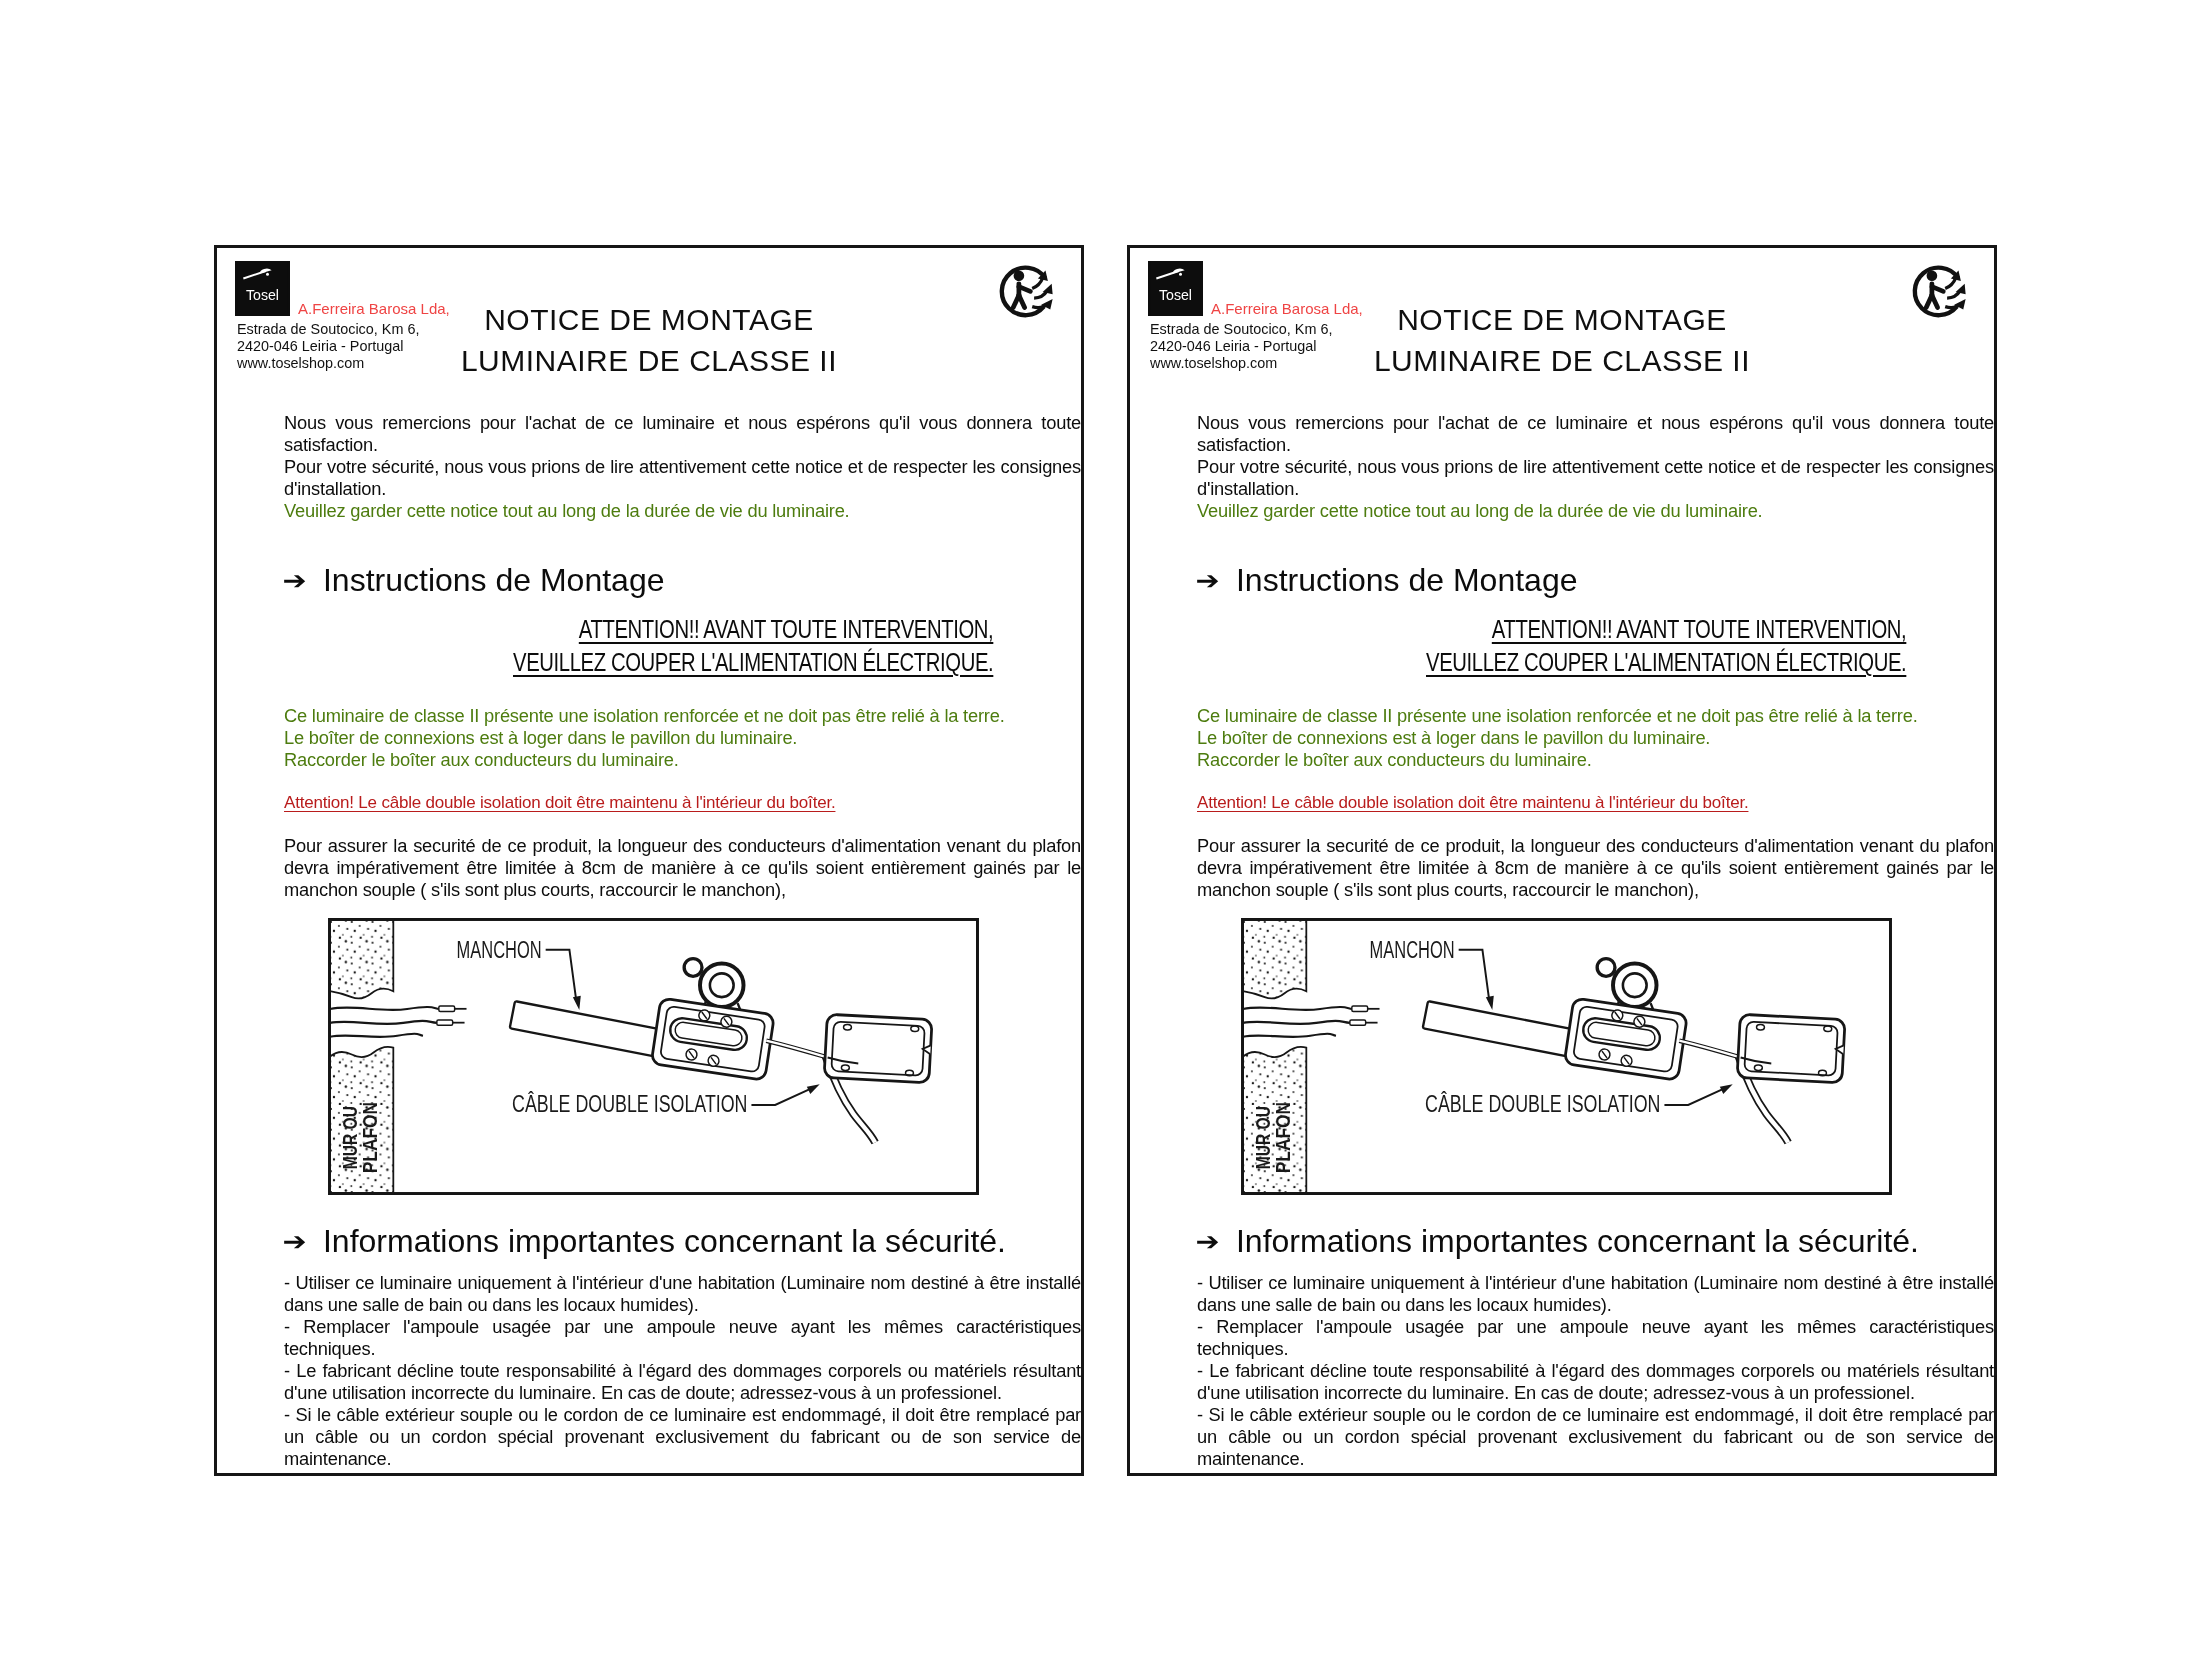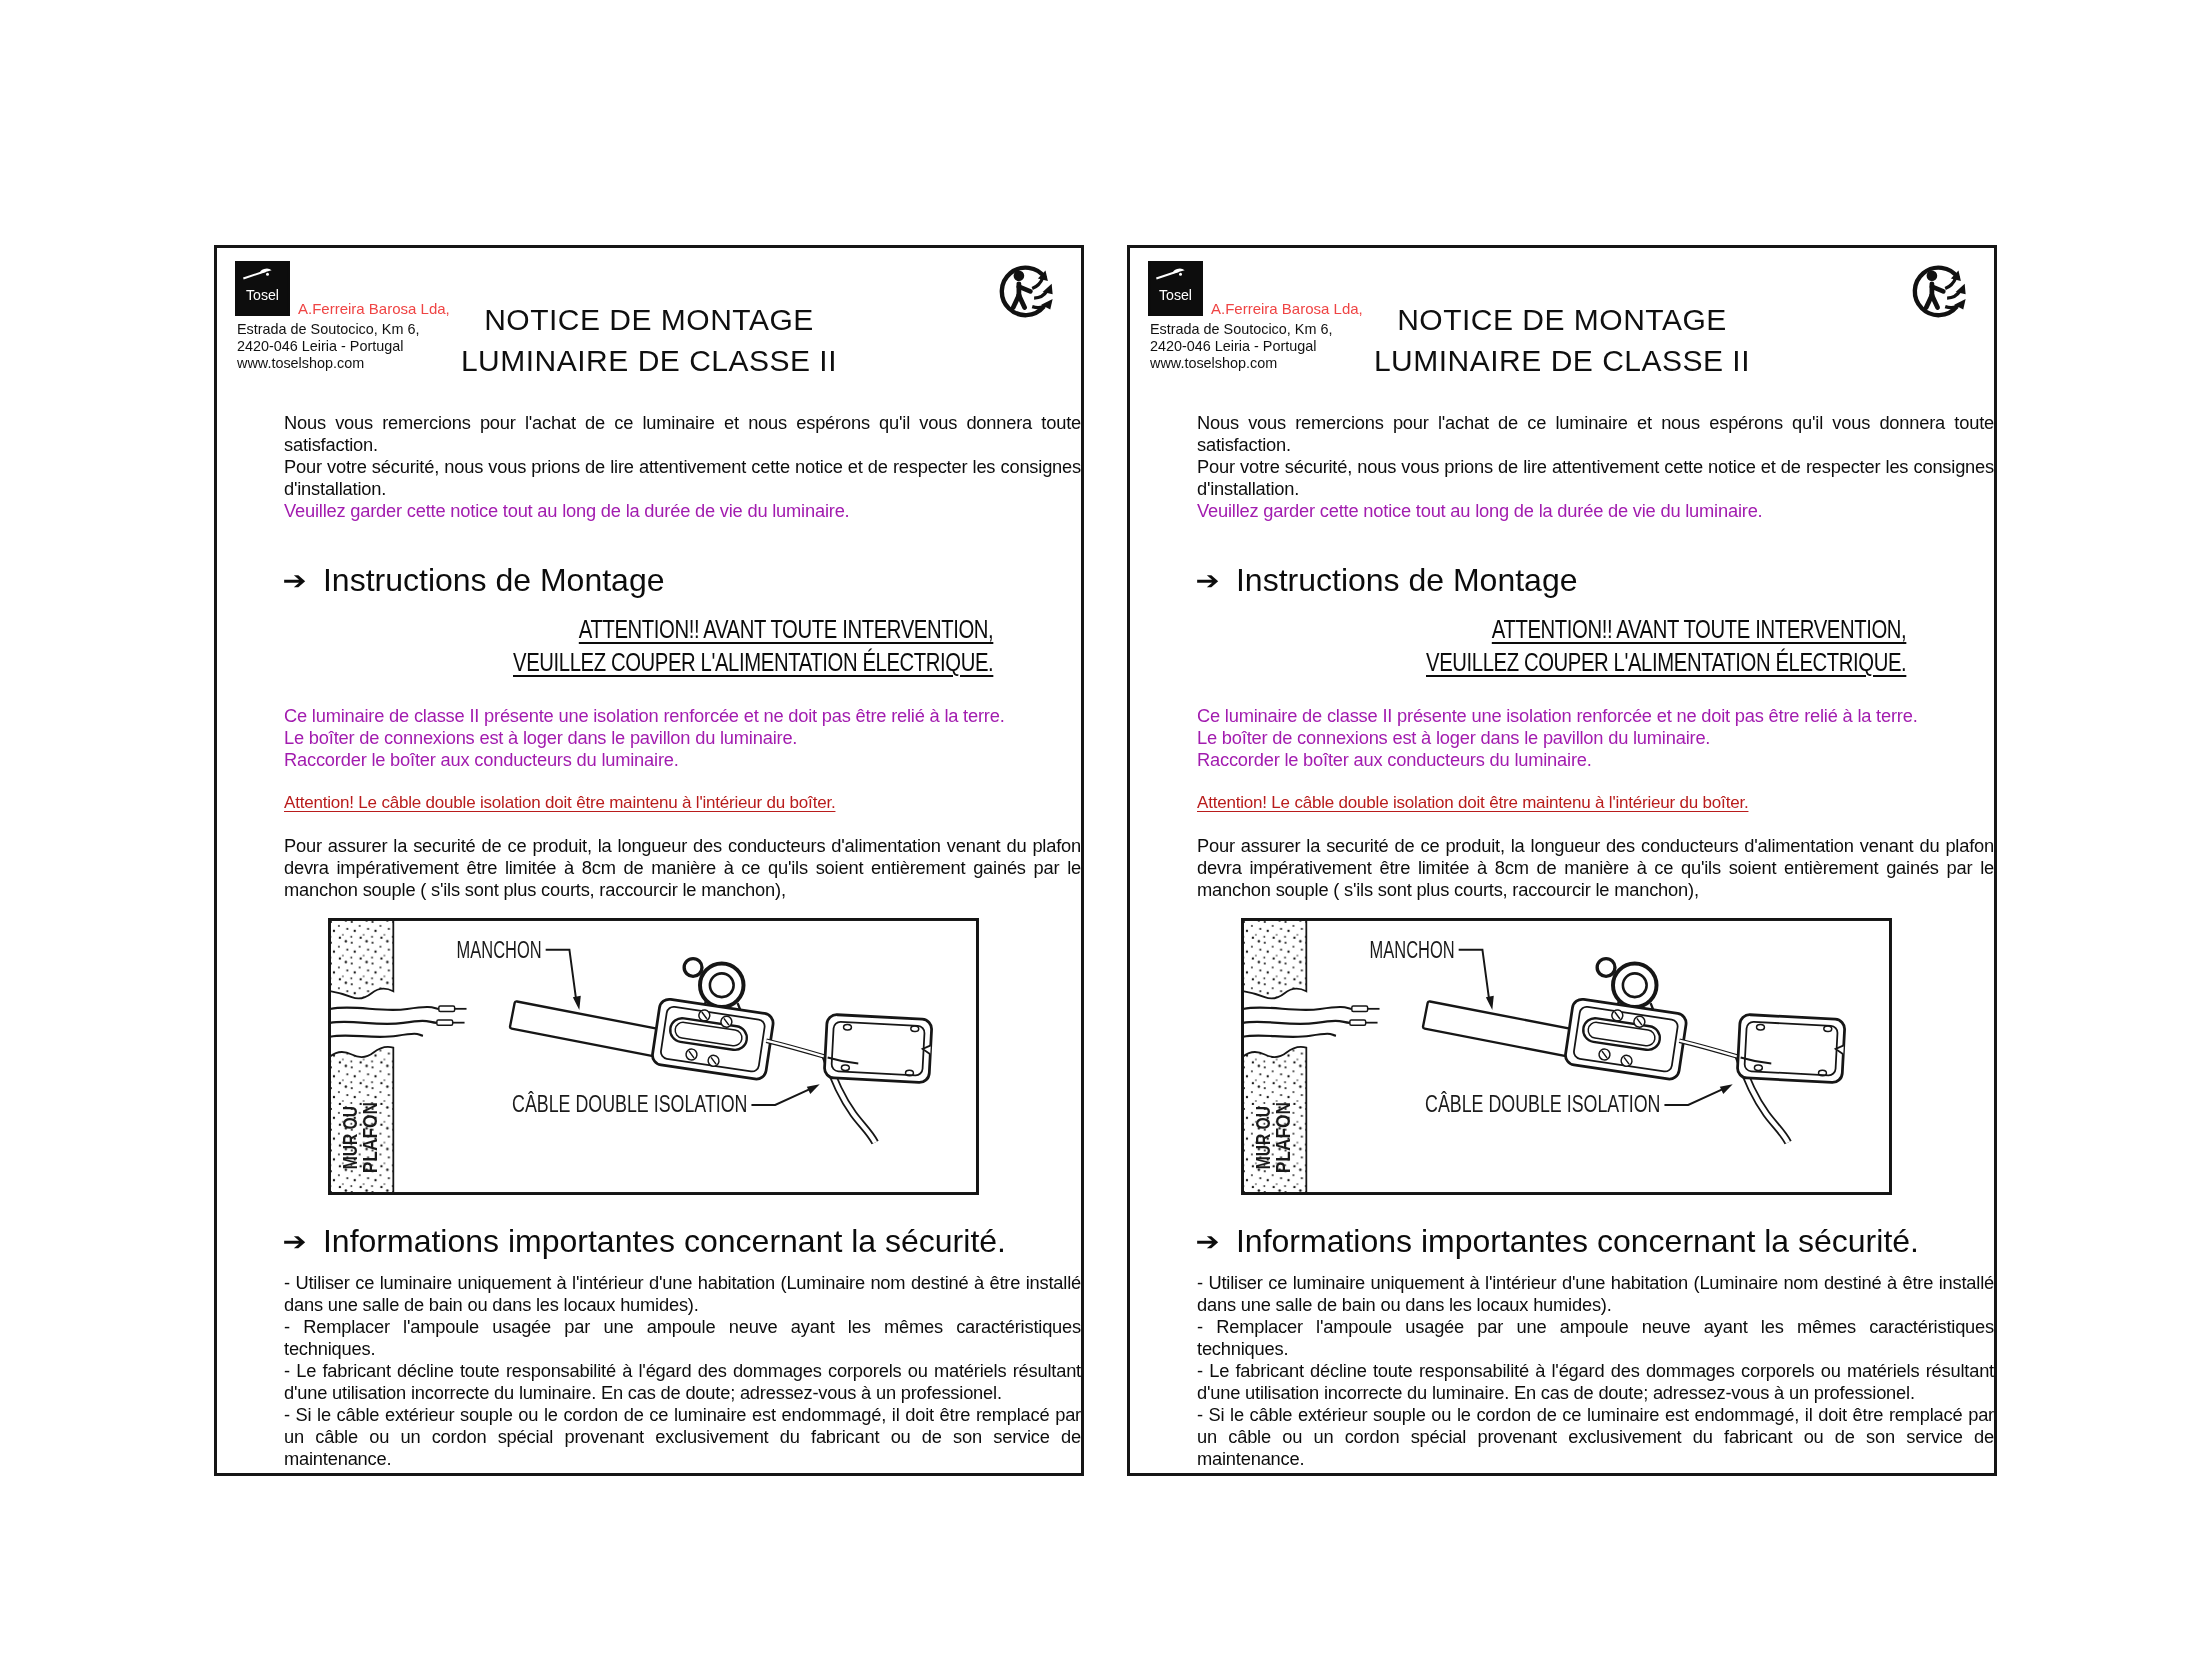--- a/index.html
+++ b/index.html
@@ -43,21 +43,21 @@
   }
   .triman svg { width:100%; height:100%; display:block; }
 
   
   .content { padding:0 0 0 67px; }
   .just {
     text-align:justify; font-size:18.3px; line-height:22px;
     letter-spacing:-0.2px; color:#0d0d0d;
   }
   .plainline {
-    font-size:18.3px; line-height:22px; letter-spacing:-0.2px; color:#a21caf;
+    font-size:18.3px; line-height:22px; letter-spacing:-0.2px; color:#4d7c0f;
   }
   .intro { margin-top:6px; }
 
   .sec-head {
     display:flex; align-items:center; gap:18px;
     margin-top:40px; font-size:32px; color:#0c0c0c;
   }
   .sec-head .arrow-glyph { font-size:25px; line-height:1; transform:scaleX(1.15); }
   .sec-head.securite { margin-top:28px; }
 

